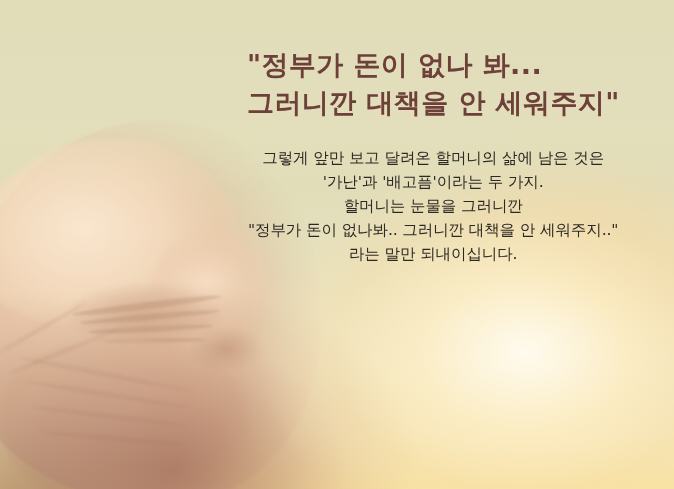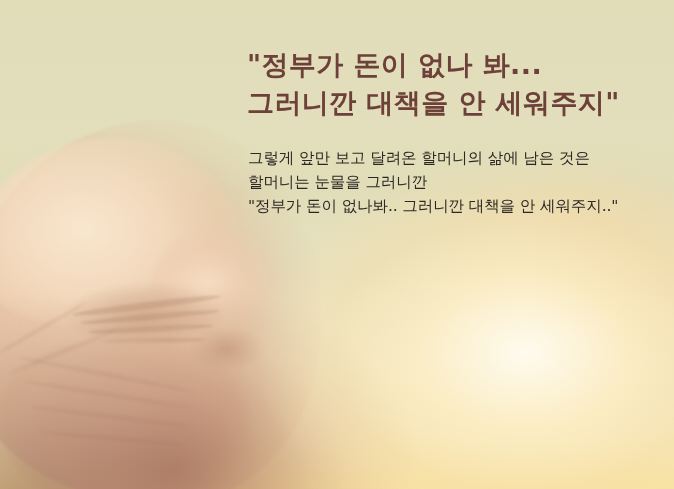--- a/index.html
+++ b/index.html
@@ -250,20 +250,21 @@
     color: #2c2823;
     font-family: "DejaVu Serif", serif;
     font-size: 15.5px;
     font-weight: 400;
     line-height: 24px;
     letter-spacing: -0.1px;
     white-space: nowrap;
   }
   .body-copy .bd-line {
     display: block;
+    text-align: center;
   }
 </style>
 </head>
 <body>
 
 <div id="poster">
 
   <div class="bg-layer bg-base"></div>
   <div class="bg-layer bg-warm-bottom"></div>
 
@@ -297,18 +298,20 @@
 
   <div class="text-wrap">
 
     <h1 class="headline">
       <span class="hl-line">"정부가 돈이 없나 봐...</span>
       <span class="hl-line">그러니깐 대책을 안 세워주지"</span>
     </h1>
 
     <p class="body-copy">
       <span class="bd-line">그렇게 앞만 보고 달려온 할머니의 삶에 남은 것은</span>
+      <span class="bd-line">'가난'과 '배고픔'이라는 두 가지.</span>
       <span class="bd-line">할머니는 눈물을 그러니깐</span>
       <span class="bd-line">"정부가 돈이 없나봐.. 그러니깐 대책을 안 세워주지.."</span>
+      <span class="bd-line">라는 말만 되내이십니다.</span>
     </p>
 
   </div>
 </div>
 
 </body></html>

